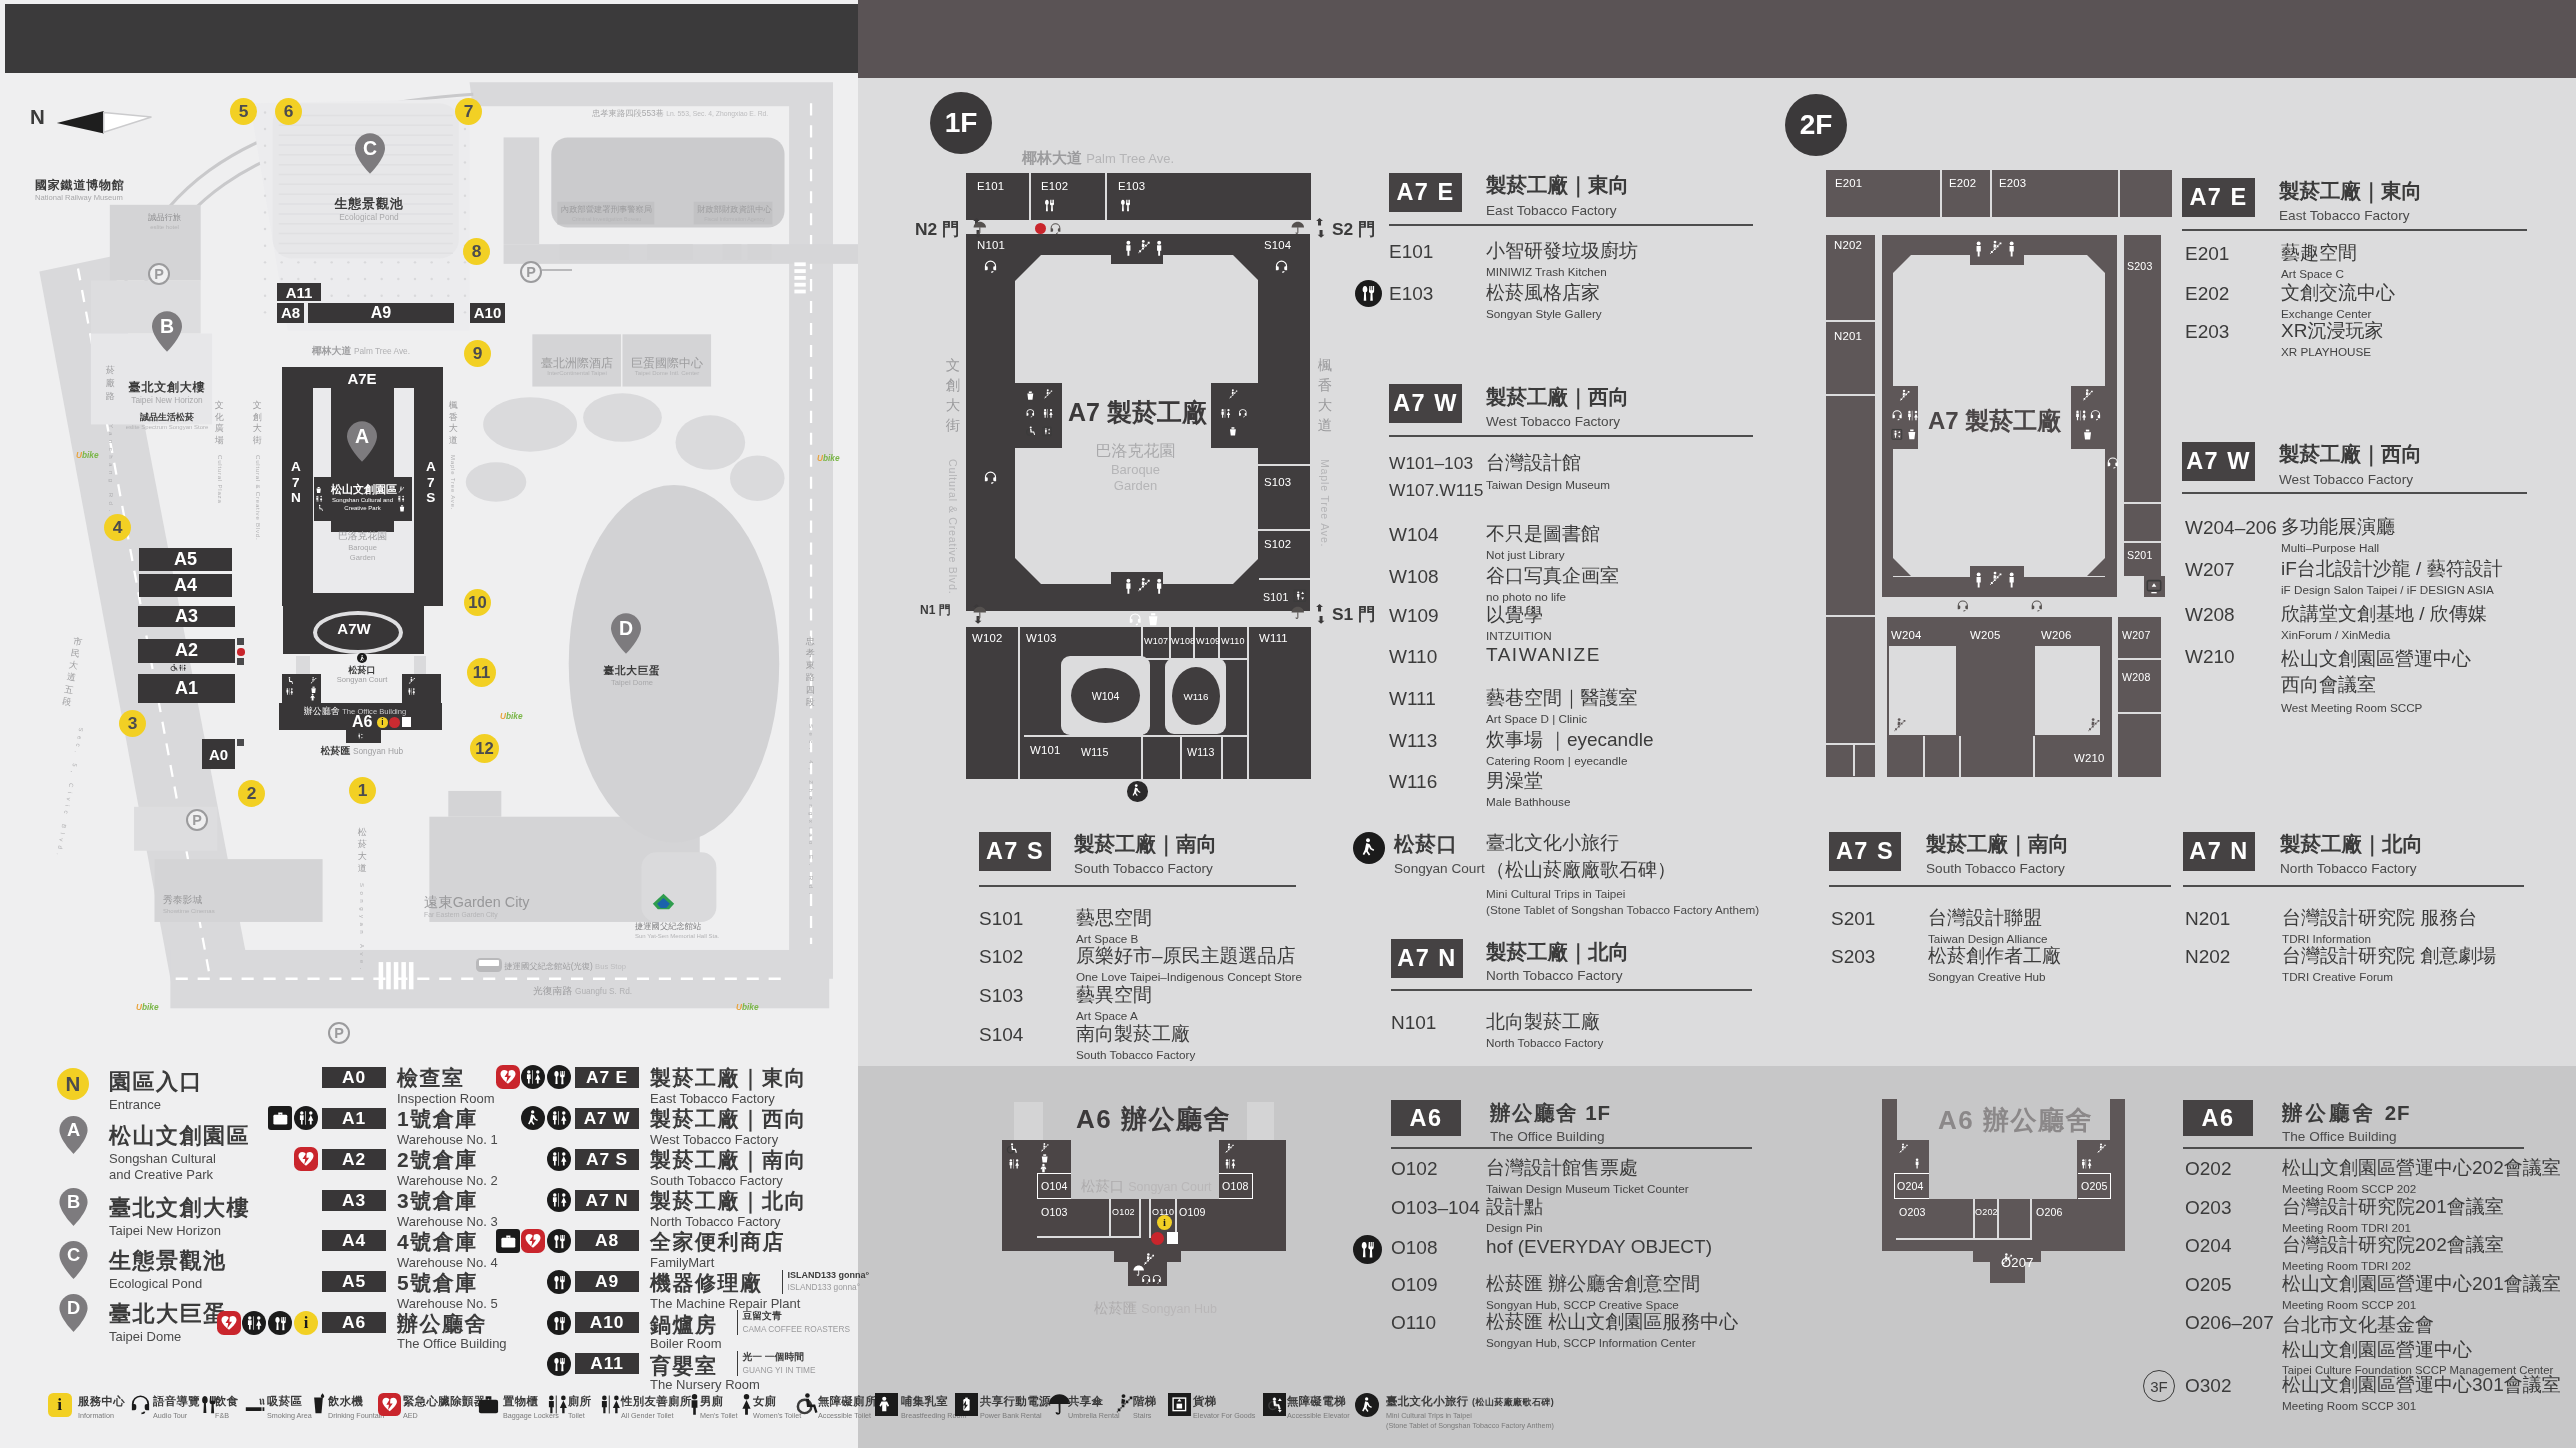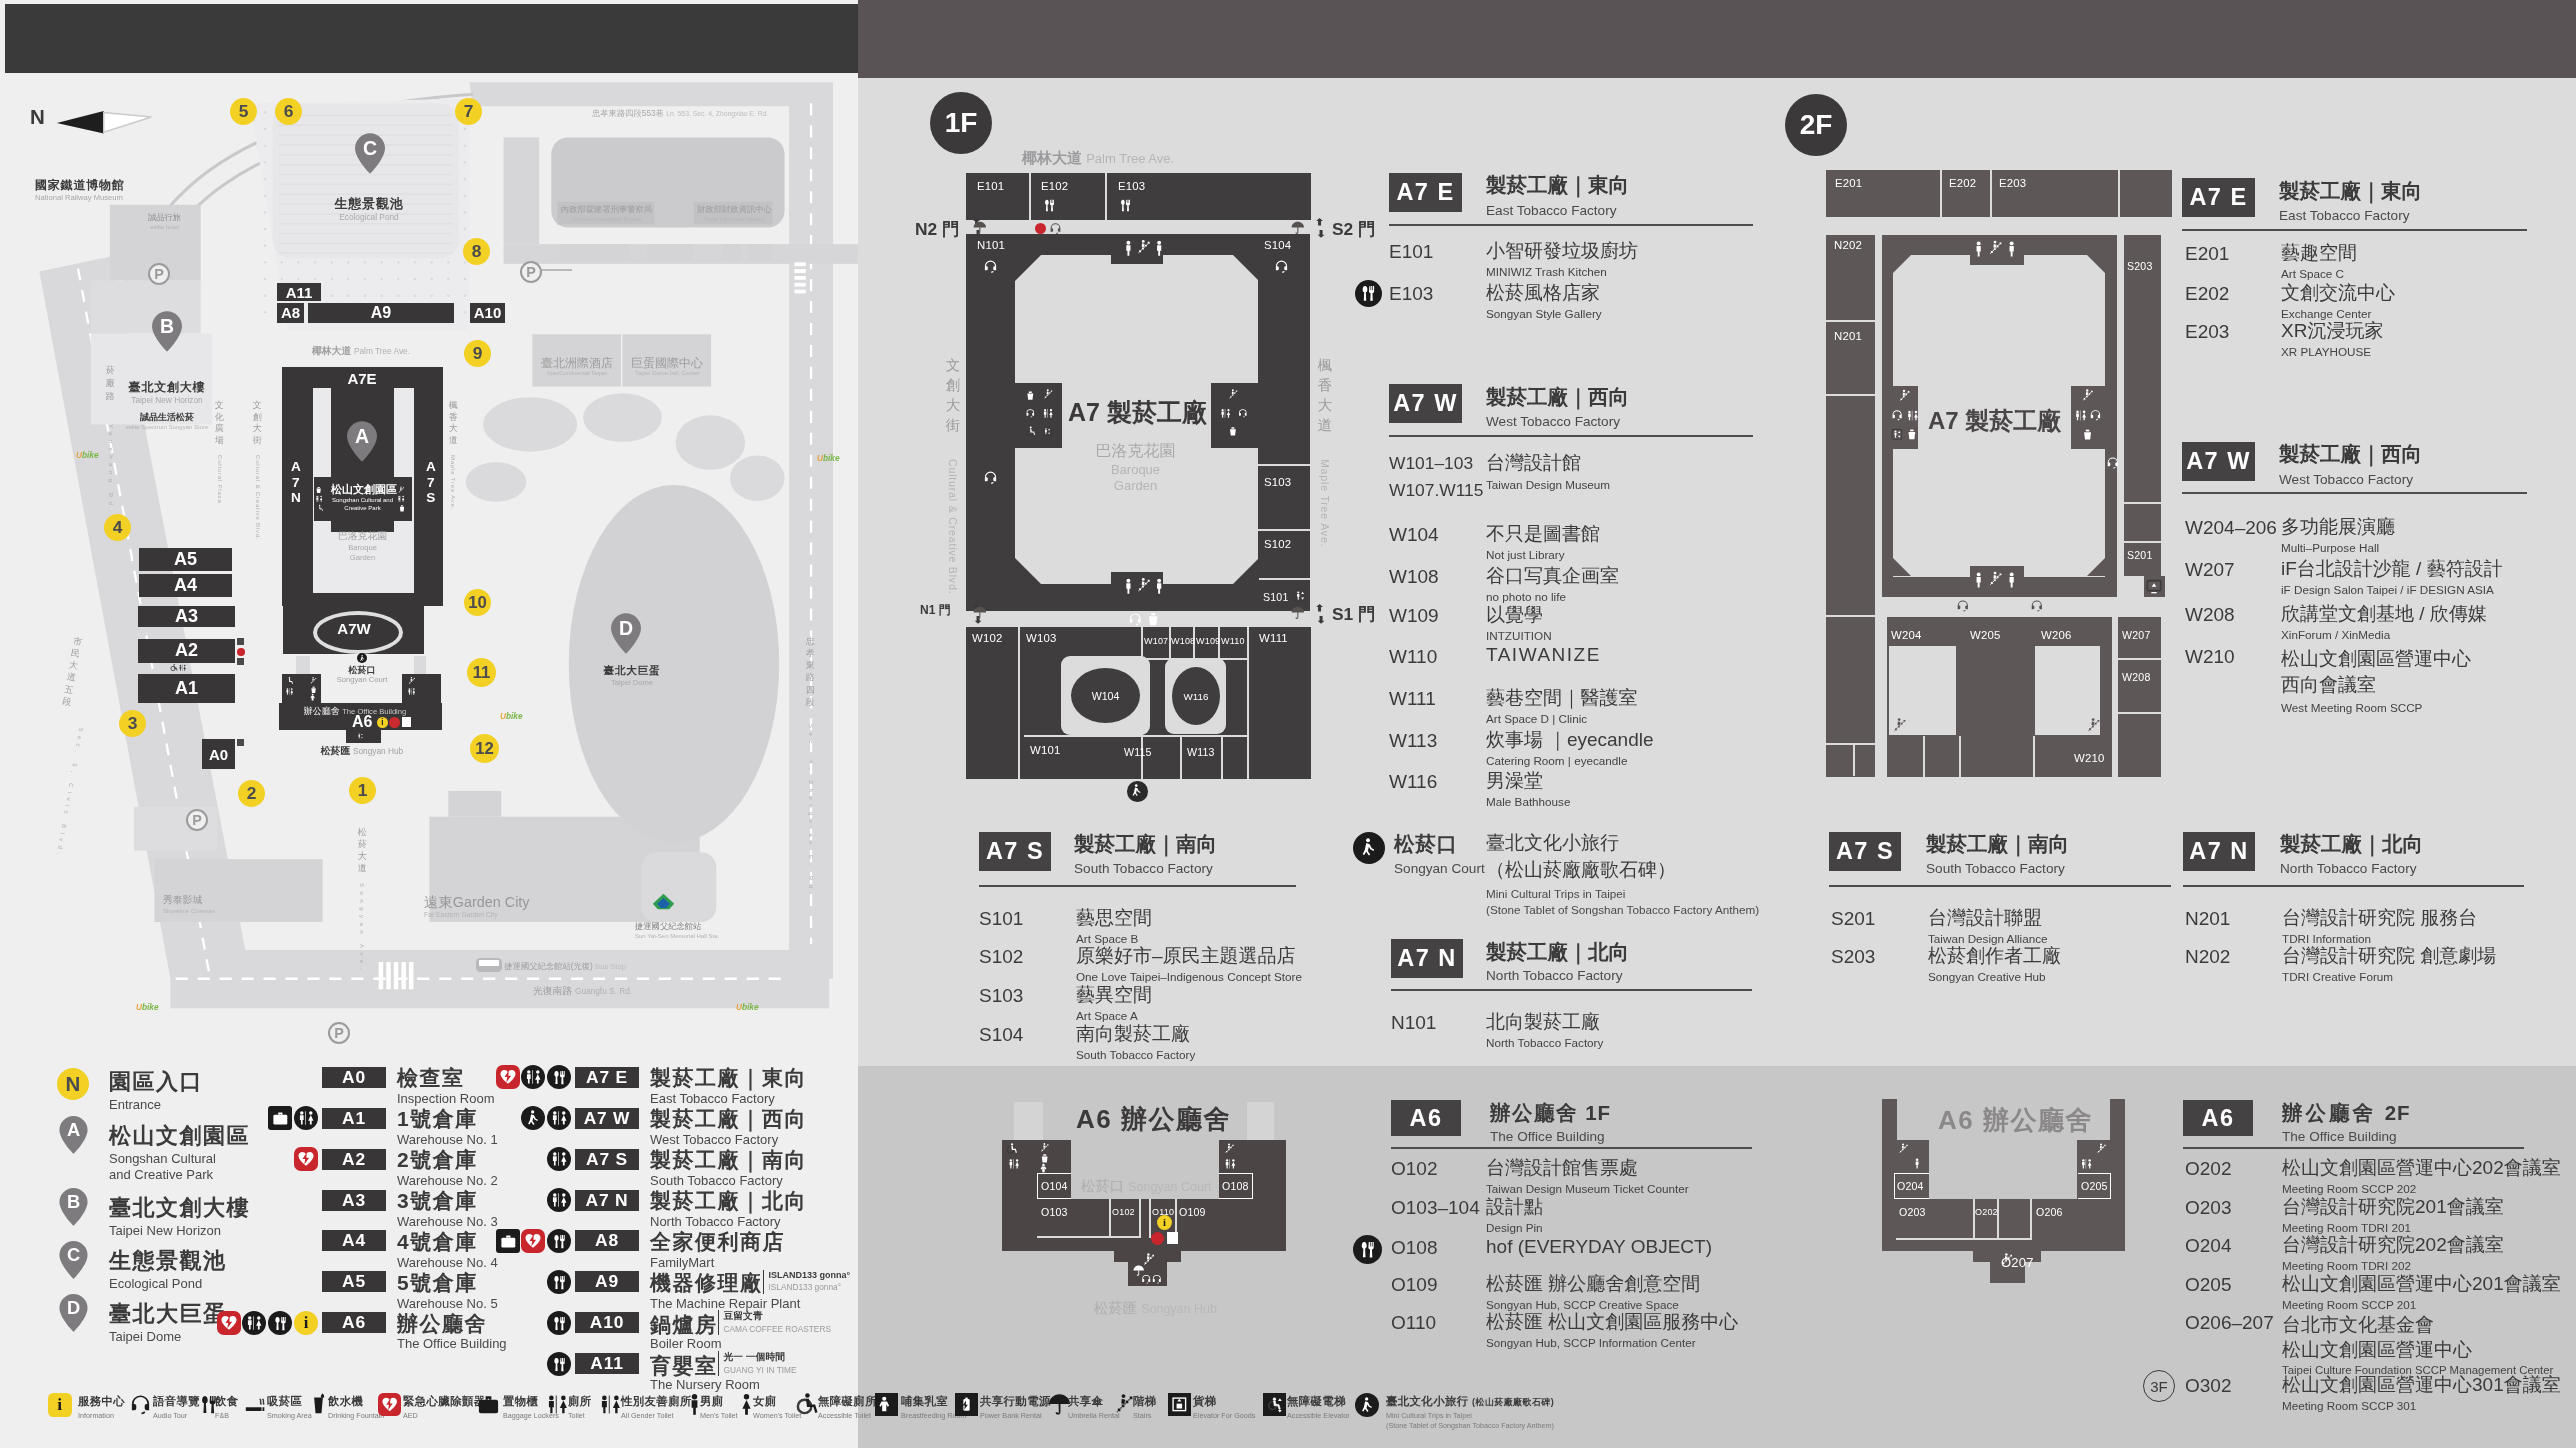--- a/index.html
+++ b/index.html
@@ -566,21 +566,21 @@
 <div class="a mtx b" style="left:109px;top:1299px;font-size:22px;letter-spacing:1.5px">臺北大巨蛋</div>
 <div class="a mtx" style="left:109px;top:1329px;font-size:13px;color:#4a4a4a">Taipei Dome</div>
 <style>
 .lic{position:absolute;width:24px;height:24px;border-radius:50%;background:#1b1b1b;display:flex;align-items:center;justify-content:center}
 .lsq{position:absolute;width:24px;height:24px;background:#1b1b1b;display:flex;align-items:center;justify-content:center}
 .laed{position:absolute;width:24px;height:24px;background:#c9252c;border-radius:6.8px;display:flex;align-items:center;justify-content:center}
 .linf{position:absolute;width:24px;height:24px;background:#f2d024;border-radius:50%;display:flex;align-items:center;justify-content:center;color:#1b1b1b;font-weight:bold;font-size:16.7px;font-family:"Liberation Serif",serif}
 .lb2{position:absolute;width:64px;height:21px;background:#383637;color:#fff;font-weight:bold;font-size:17.4px;display:flex;align-items:center;justify-content:center;letter-spacing:0.8px}
 .lcj{position:absolute;font-size:21px;font-weight:bold;letter-spacing:1.5px;white-space:nowrap}
 .len{position:absolute;font-size:13px;color:#4a4a4a;white-space:nowrap}
-.brnd{display:inline-block;font-size:9.8px;letter-spacing:0;vertical-align:baseline;line-height:1.3;font-weight:bold;border-left:1.5px solid #3b3b3b;padding-left:5px;margin-left:0}
+.brnd{display:inline-block;font-size:9.8px;letter-spacing:0;vertical-align:baseline;line-height:1.3;font-weight:bold;border-left:1.5px solid #3b3b3b;padding-left:5px;margin-left:19px}
 </style>
 
 <div class="lb2" style="left:322px;top:1067px">A0</div>
     <div class="lcj" style="left:397px;top:1064px">檢查室</div>
     <div class="len" style="left:397px;top:1091px">Inspection Room</div>
 <div class="lb2" style="left:322px;top:1108px">A1</div>
     <div class="lcj" style="left:397px;top:1105px">1號倉庫</div>
     <div class="len" style="left:397px;top:1132px">Warehouse No. 1</div>
 <div class="lb2" style="left:322px;top:1149px">A2</div>
     <div class="lcj" style="left:397px;top:1146px">2號倉庫</div>
@@ -787,21 +787,21 @@
       <span class="w" style="font-size:9.8px">W116</span>
     </div>
 <div class="rmlb" style="left:972px;top:632px">W102</div>
 <div class="rmlb" style="left:1026px;top:632px">W103</div>
 <div class="rmlb" style="left:1144px;top:636px;font-size:9px">W107</div>
 <div class="rmlb" style="left:1171px;top:636px;font-size:9px">W108</div>
 <div class="rmlb" style="left:1196px;top:636px;font-size:9px">W109</div>
 <div class="rmlb" style="left:1221px;top:636px;font-size:9px">W110</div>
 <div class="rmlb" style="left:1259px;top:632px">W111</div>
 <div class="rmlb" style="left:1030px;top:744px">W101</div>
-<div class="rmlb" style="left:1124px;top:746px;font-size:10.6px">W115</div>
+<div class="rmlb" style="left:1081px;top:746px;font-size:10.6px">W115</div>
 <div class="rmlb" style="left:1187px;top:746px;font-size:10.6px">W113</div>
 <div class="a fx" style="left:1127px;top:781px;width:20.5px;height:20.5px;border-radius:50%;background:#2b2a2b">
       <svg width="13.6" height="13.6" viewBox="0 0 24 24" fill="#fff">
         <use href="#iwalk"></use>
       </svg>
     </div>
 
 <div class="a mtx b" style="left:915px;top:217px;font-size:17.4px">N2 門</div>
 <div class="a mtx b" style="left:1332px;top:217px;font-size:17.4px">S2 門</div>
 <div class="a mtx b" style="left:920px;top:602px;font-size:12px">N1 門</div>

